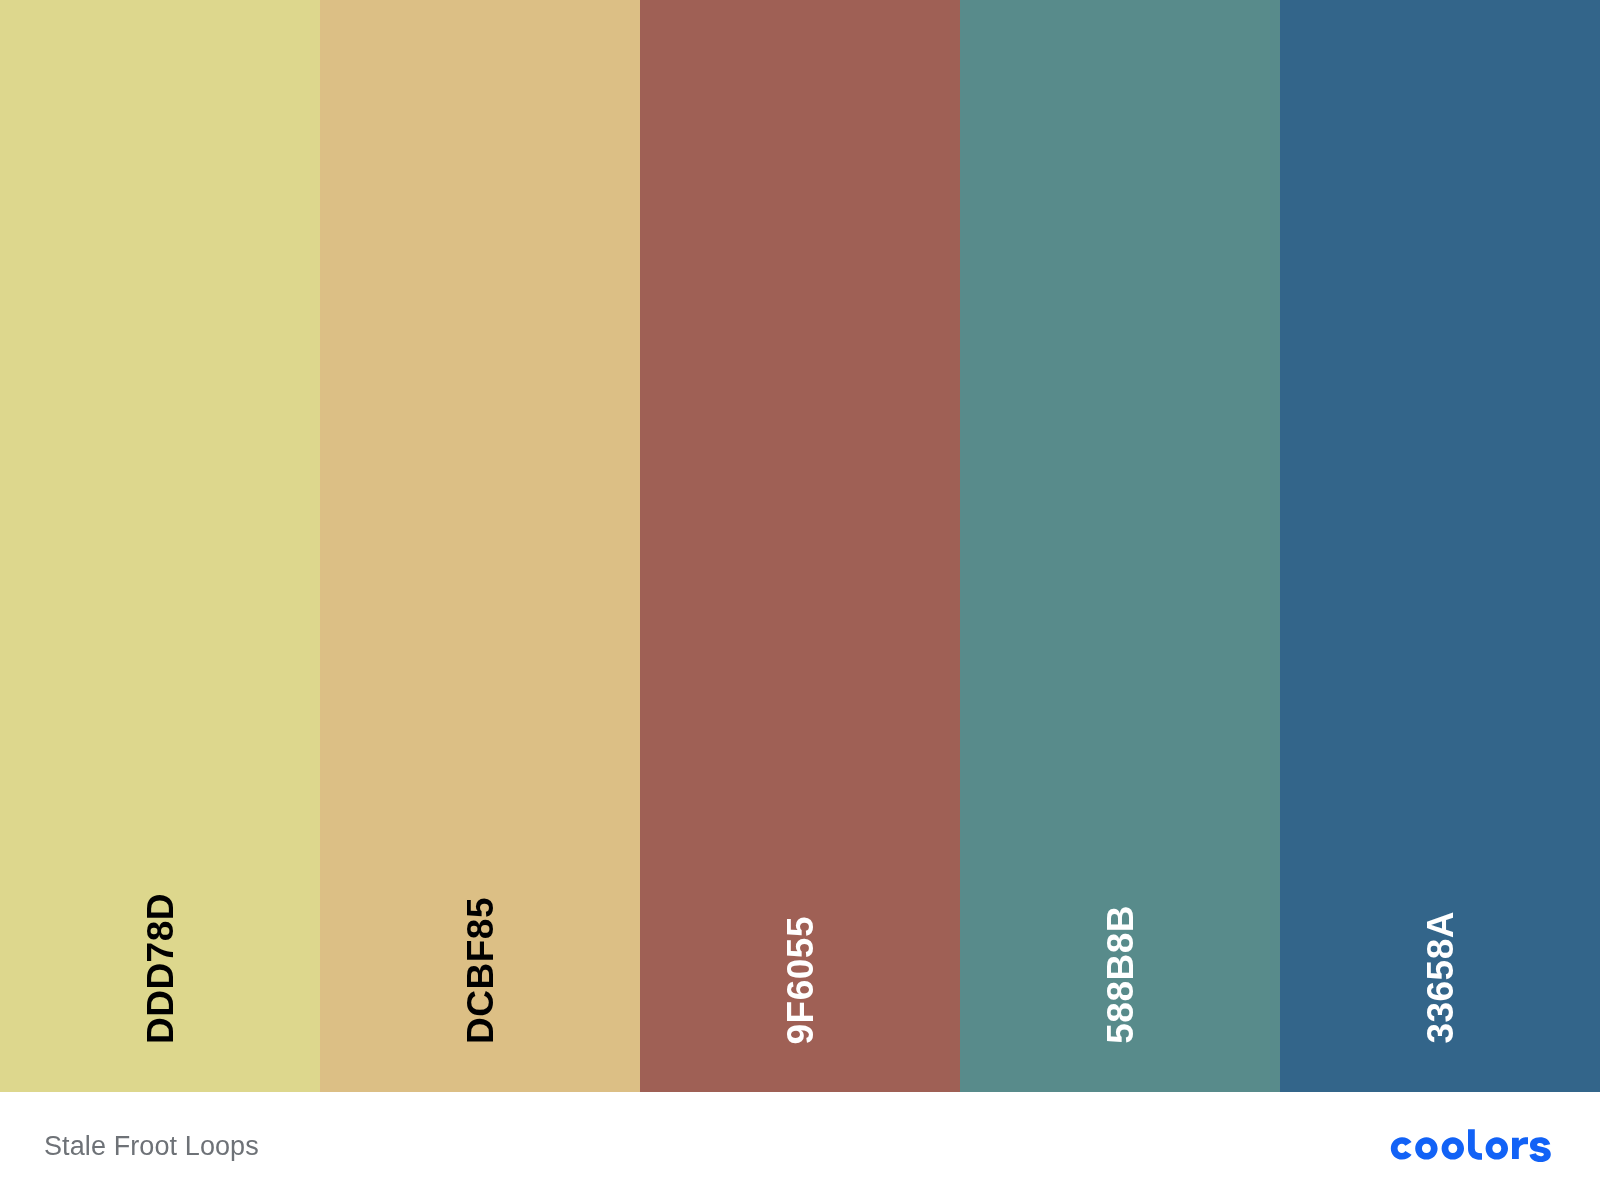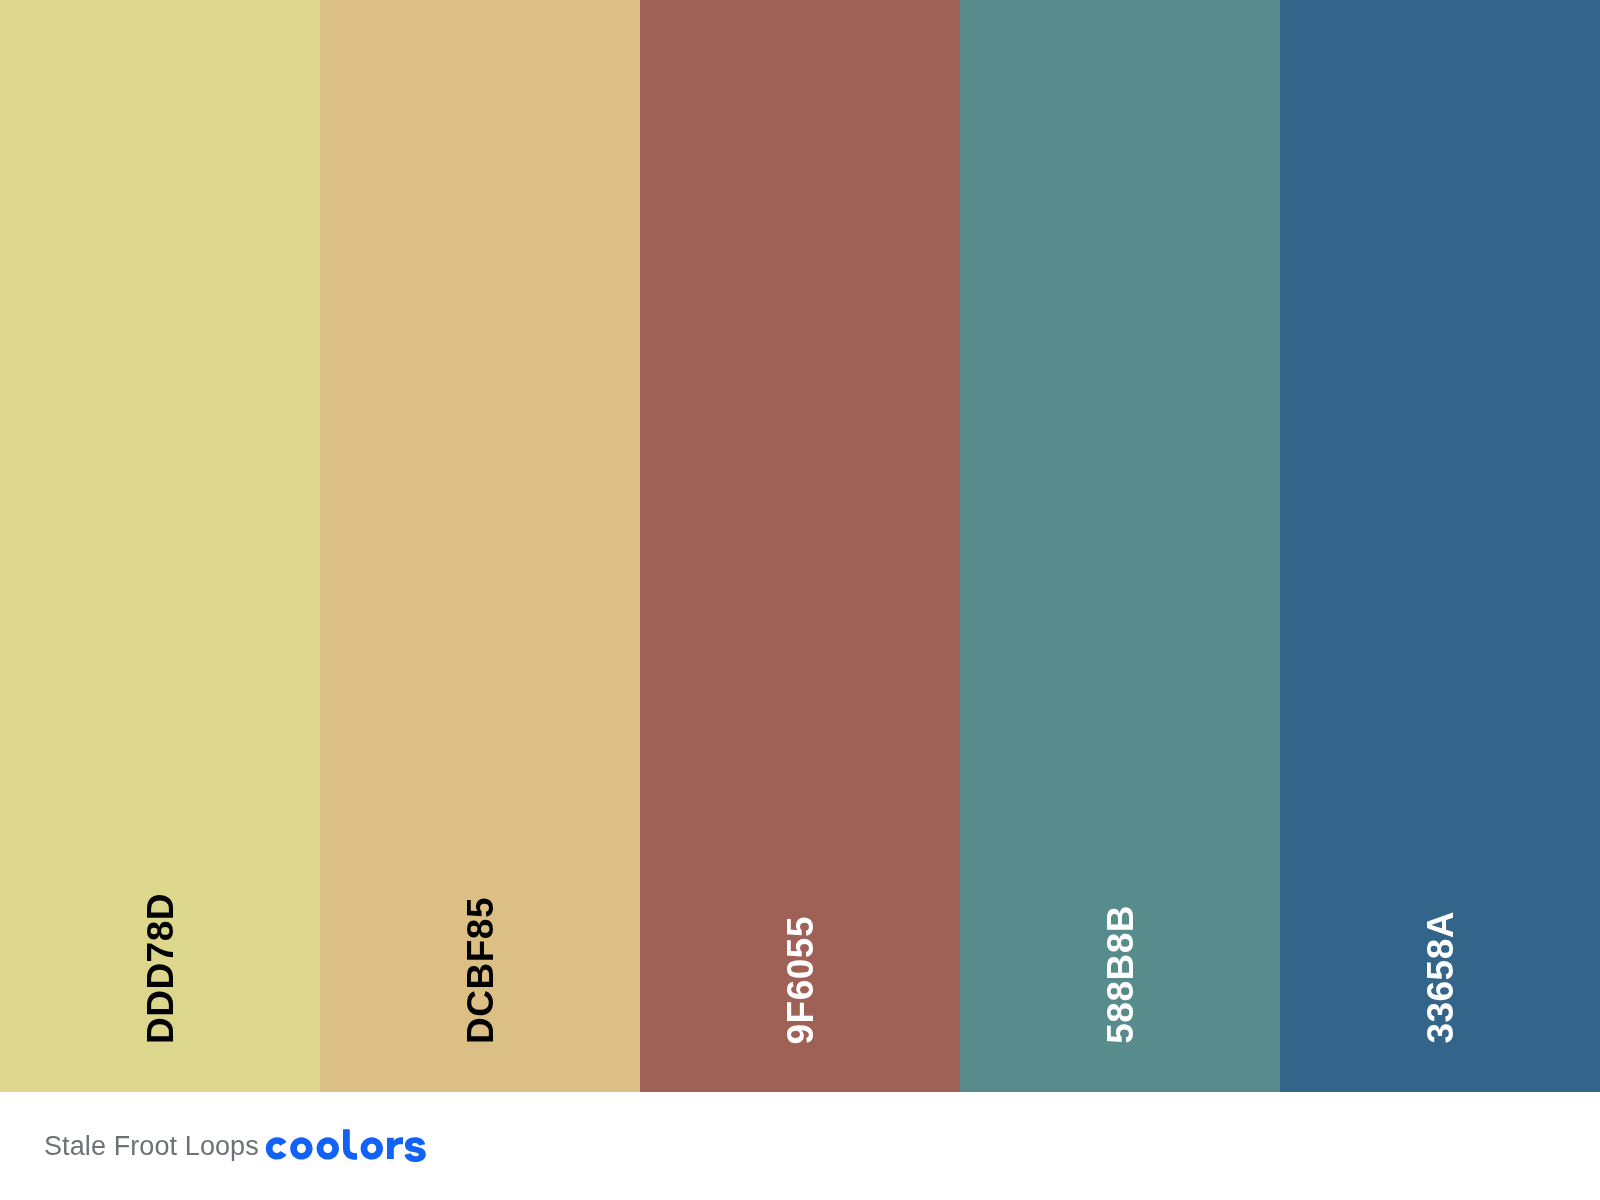--- a/index.html
+++ b/index.html
@@ -56,21 +56,21 @@
   }
 
   
   #footer {
     position: relative;
     width: 1600px;
     height: 108px;
     background: #ffffff;
     display: flex;
     align-items: center;
-    justify-content: flex-start;
+    justify-content: space-between;
     padding: 0 44px 0 44px;
     flex: 0 0 auto;
   }
 
   #palette-name {
     font-family: "Liberation Sans", sans-serif;
     font-size: 27px;
     font-weight: normal;
     color: #6e7277;
     letter-spacing: 0.1px;

